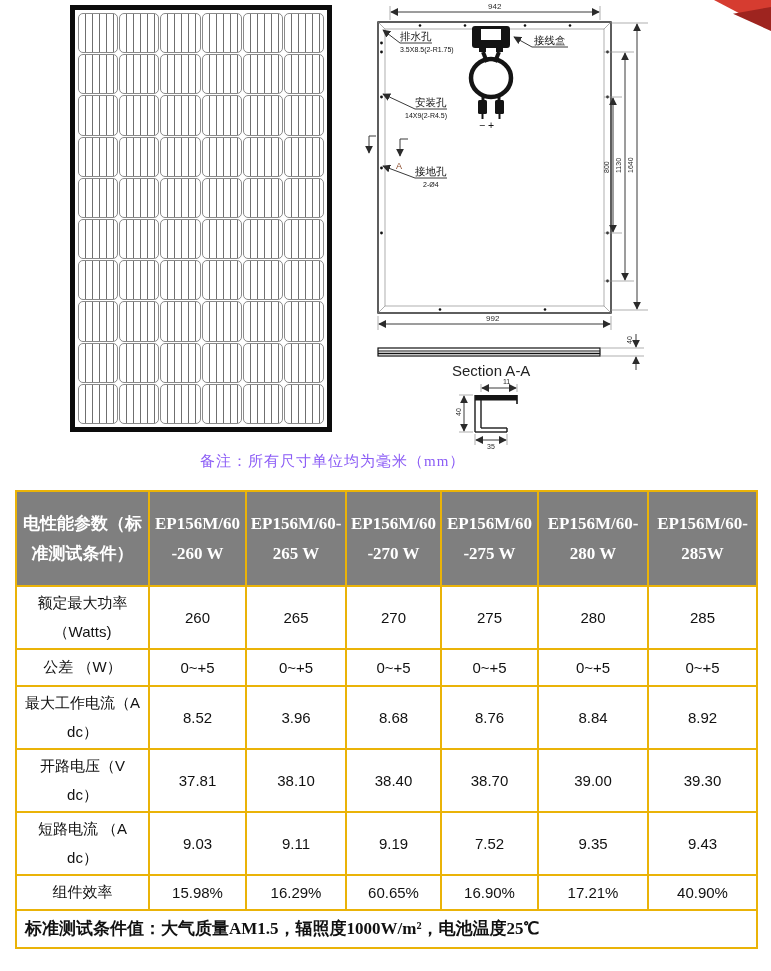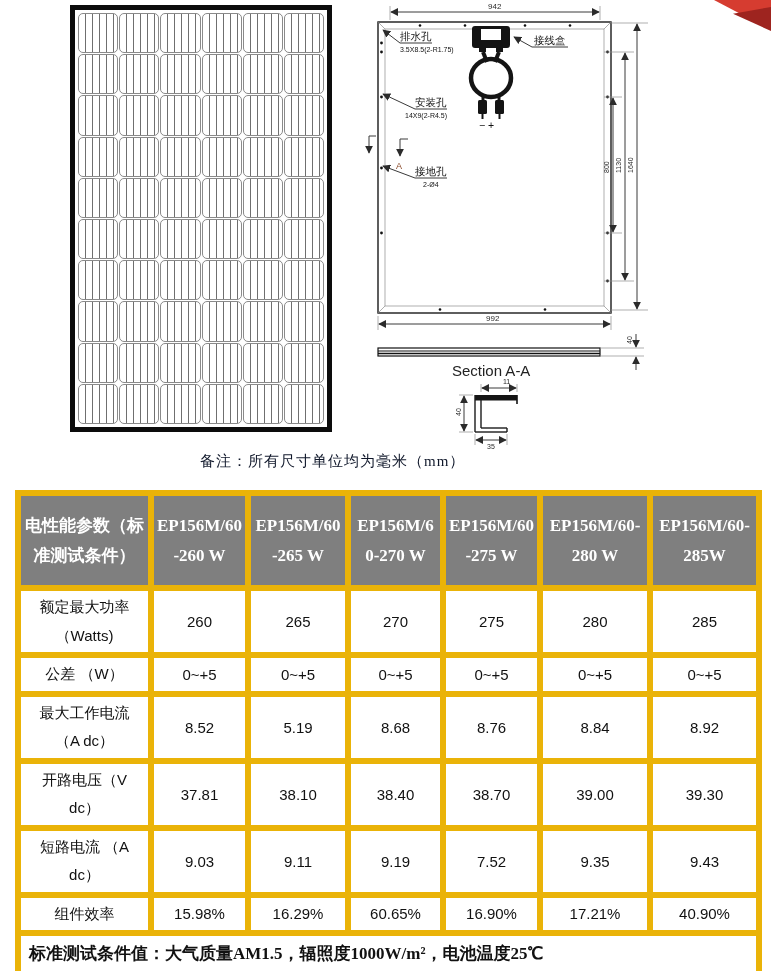--- a/index.html
+++ b/index.html
@@ -18,26 +18,26 @@
   .cell-grid{display:grid;width:100%;height:100%;
              grid-template-columns:repeat(6,1fr);grid-template-rows:repeat(10,1fr);gap:1px;}
   .cell{border:1px solid #8a8a8a;border-radius:5px;box-sizing:border-box;
         background:repeating-linear-gradient(to right,#ffffff 0px,#ffffff 6px,#6f6f6f 6px,#6f6f6f 7px);}
 
   
   .back-view{position:absolute;left:360px;top:0;}
 
   
   .note{position:absolute;left:200px;top:452px;font-family:"Liberation Serif",serif;
-        font-size:15px;color:#0f172a;letter-spacing:1px;}
+        font-size:15px;color:#8b5cf6;letter-spacing:1px;}
 
   
   table.spec{position:absolute;left:15px;top:490px;width:741px;border-collapse:collapse;
              table-layout:fixed;border:2px solid #000;}
-  table.spec th,table.spec td{border:6px solid #eab308;box-sizing:border-box;overflow:hidden;}
+  table.spec th,table.spec td{border:2px solid #eab308;box-sizing:border-box;overflow:hidden;}
   table.spec th{background:#7f7f7f;color:#fff;font-family:"Liberation Serif",serif;
                 font-weight:bold;font-size:17px;line-height:1.75;padding:2px 3px;
                 word-break:break-word;text-align:center;}
   table.spec td{font-family:"Liberation Sans",sans-serif;font-size:15px;color:#111;
                 text-align:center;padding:2px 8px;}
   td.lbl{font-size:15px;line-height:1.9;}
   tr.footer td{text-align:left;font-family:"Liberation Serif",serif;font-weight:bold;
                font-size:17px;padding:6px 8px;border-top:2px solid #000;}
 
   
@@ -303,21 +303,21 @@
         <td>0~+5</td>
         <td>0~+5</td>
         <td>0~+5</td>
         <td>0~+5</td>
         <td>0~+5</td>
         <td>0~+5</td>
       </tr>
       <tr style="height:57px">
         <td class="lbl">最大工作电流（A dc）</td>
         <td>8.52</td>
-        <td>5.19</td>
+        <td>3.96</td>
         <td>8.68</td>
         <td>8.76</td>
         <td>8.84</td>
         <td>8.92</td>
       </tr>
       <tr style="height:38px">
         <td class="lbl">开路电压（V dc）</td>
         <td>37.81</td>
         <td>38.10</td>
         <td>38.40</td>

